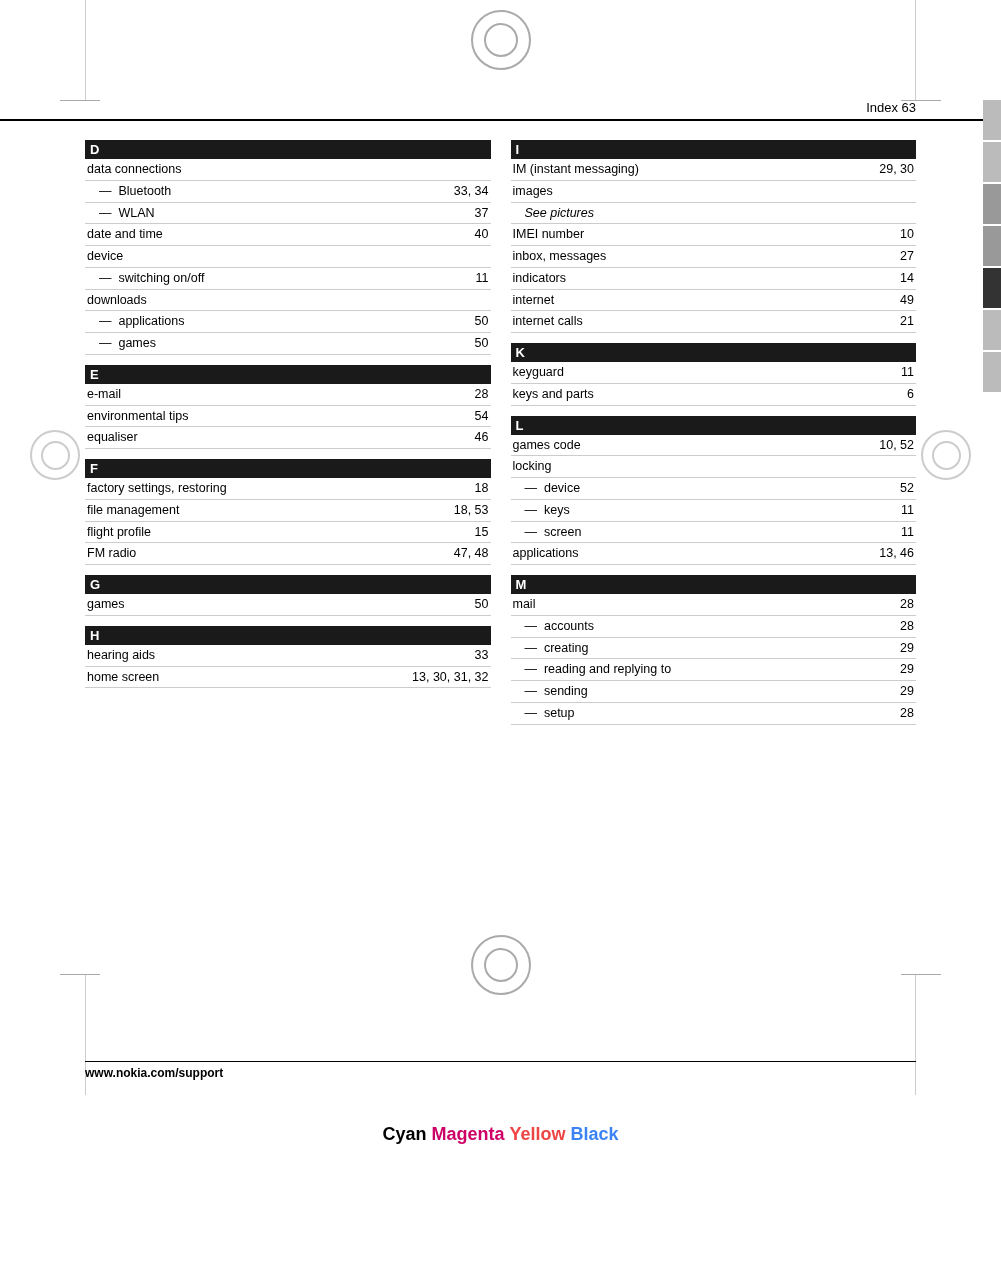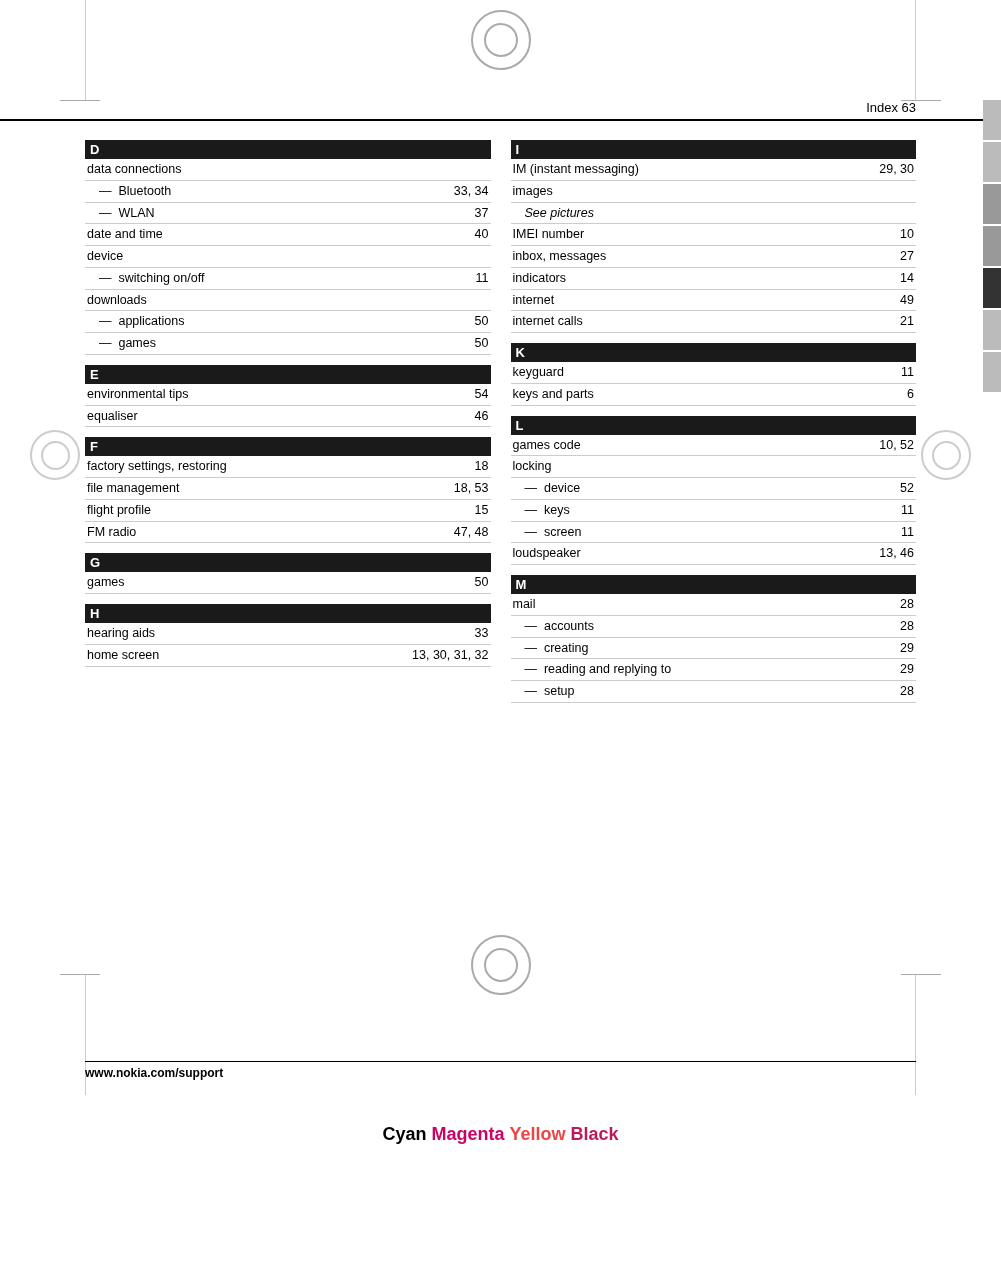--- a/index.html
+++ b/index.html
@@ -264,21 +264,21 @@
       display: flex;
       justify-content: center;
       gap: 0;
       font-size: 18px;
       font-weight: bold;
     }
 
     .color-cyan { color: #000000; }
     .color-magenta { color: #cc0066; }
     .color-yellow { color: #ef4444; }
-    .color-black { color: #be185d; }
+    .color-black { color: #3b82f6; }
 
     
     .side-tabs {
       position: absolute;
       right: 0;
       top: 100px;
       display: flex;
       flex-direction: column;
       gap: 2px;
     }
@@ -368,20 +368,24 @@
         <tr>
           <td class="indent">— &nbsp;games</td>
           <td>50</td>
         </tr>
       </tbody>
         </table>
 
       <div class="section-header" style="margin-top:8px;">E</div>
       <table class="index-table">
         <tbody>
+            <tr>
+          <td>e-mail</td>
+          <td>28</td>
+        </tr>
         <tr>
           <td>environmental tips</td>
           <td>54</td>
         </tr>
         <tr>
           <td>equaliser</td>
           <td>46</td>
         </tr>
       </tbody>
         </table>
@@ -505,21 +509,21 @@
         </tr>
         <tr>
           <td class="indent">— &nbsp;keys</td>
           <td>11</td>
         </tr>
         <tr>
           <td class="indent">— &nbsp;screen</td>
           <td>11</td>
         </tr>
         <tr>
-          <td>loudspeaker</td>
+          <td>applications</td>
           <td>13, 46</td>
         </tr>
       </tbody>
         </table>
 
       <div class="section-header" style="margin-top:8px;">M</div>
       <table class="index-table">
         <tbody>
             <tr>
           <td>mail</td>
@@ -528,20 +532,24 @@
         <tr>
           <td class="indent">— &nbsp;accounts</td>
           <td>28</td>
         </tr>
         <tr>
           <td class="indent">— &nbsp;creating</td>
           <td>29</td>
         </tr>
         <tr>
           <td class="indent">— &nbsp;reading and replying to</td>
+          <td>29</td>
+        </tr>
+        <tr>
+          <td class="indent">— &nbsp;sending</td>
           <td>29</td>
         </tr>
         <tr>
           <td class="indent">— &nbsp;setup</td>
           <td>28</td>
         </tr>
       </tbody>
         </table>
 
     </div>

